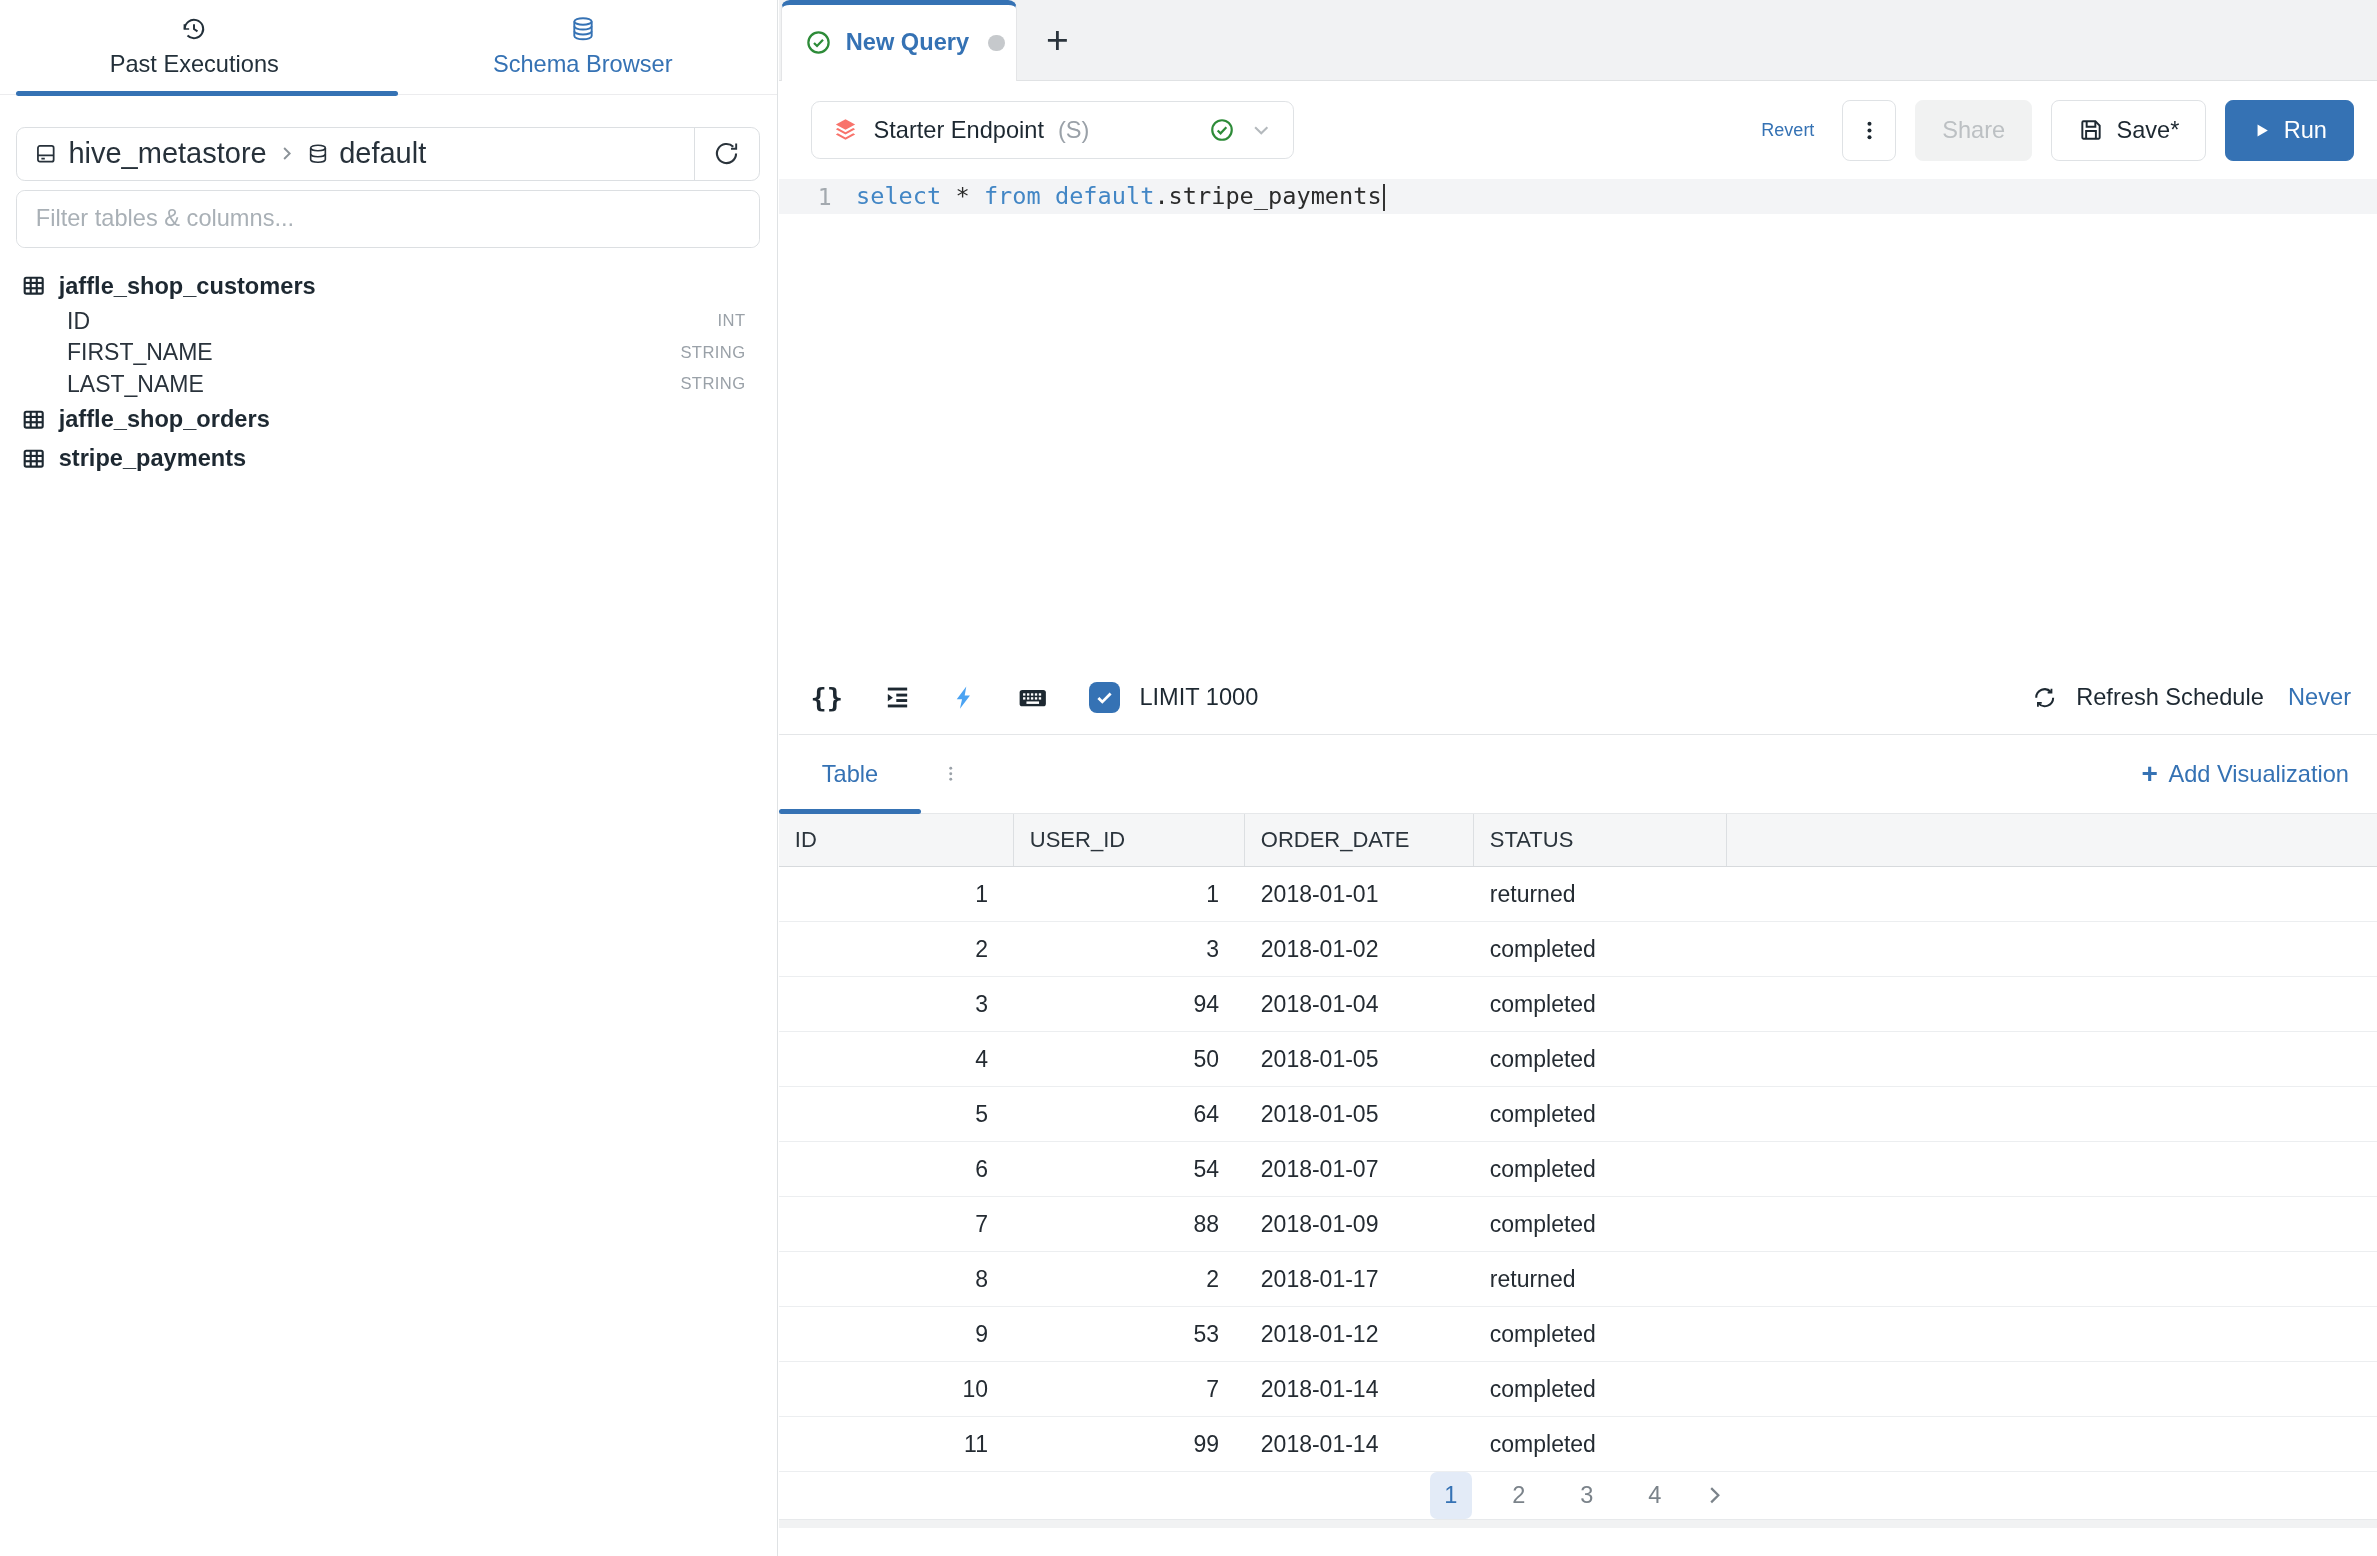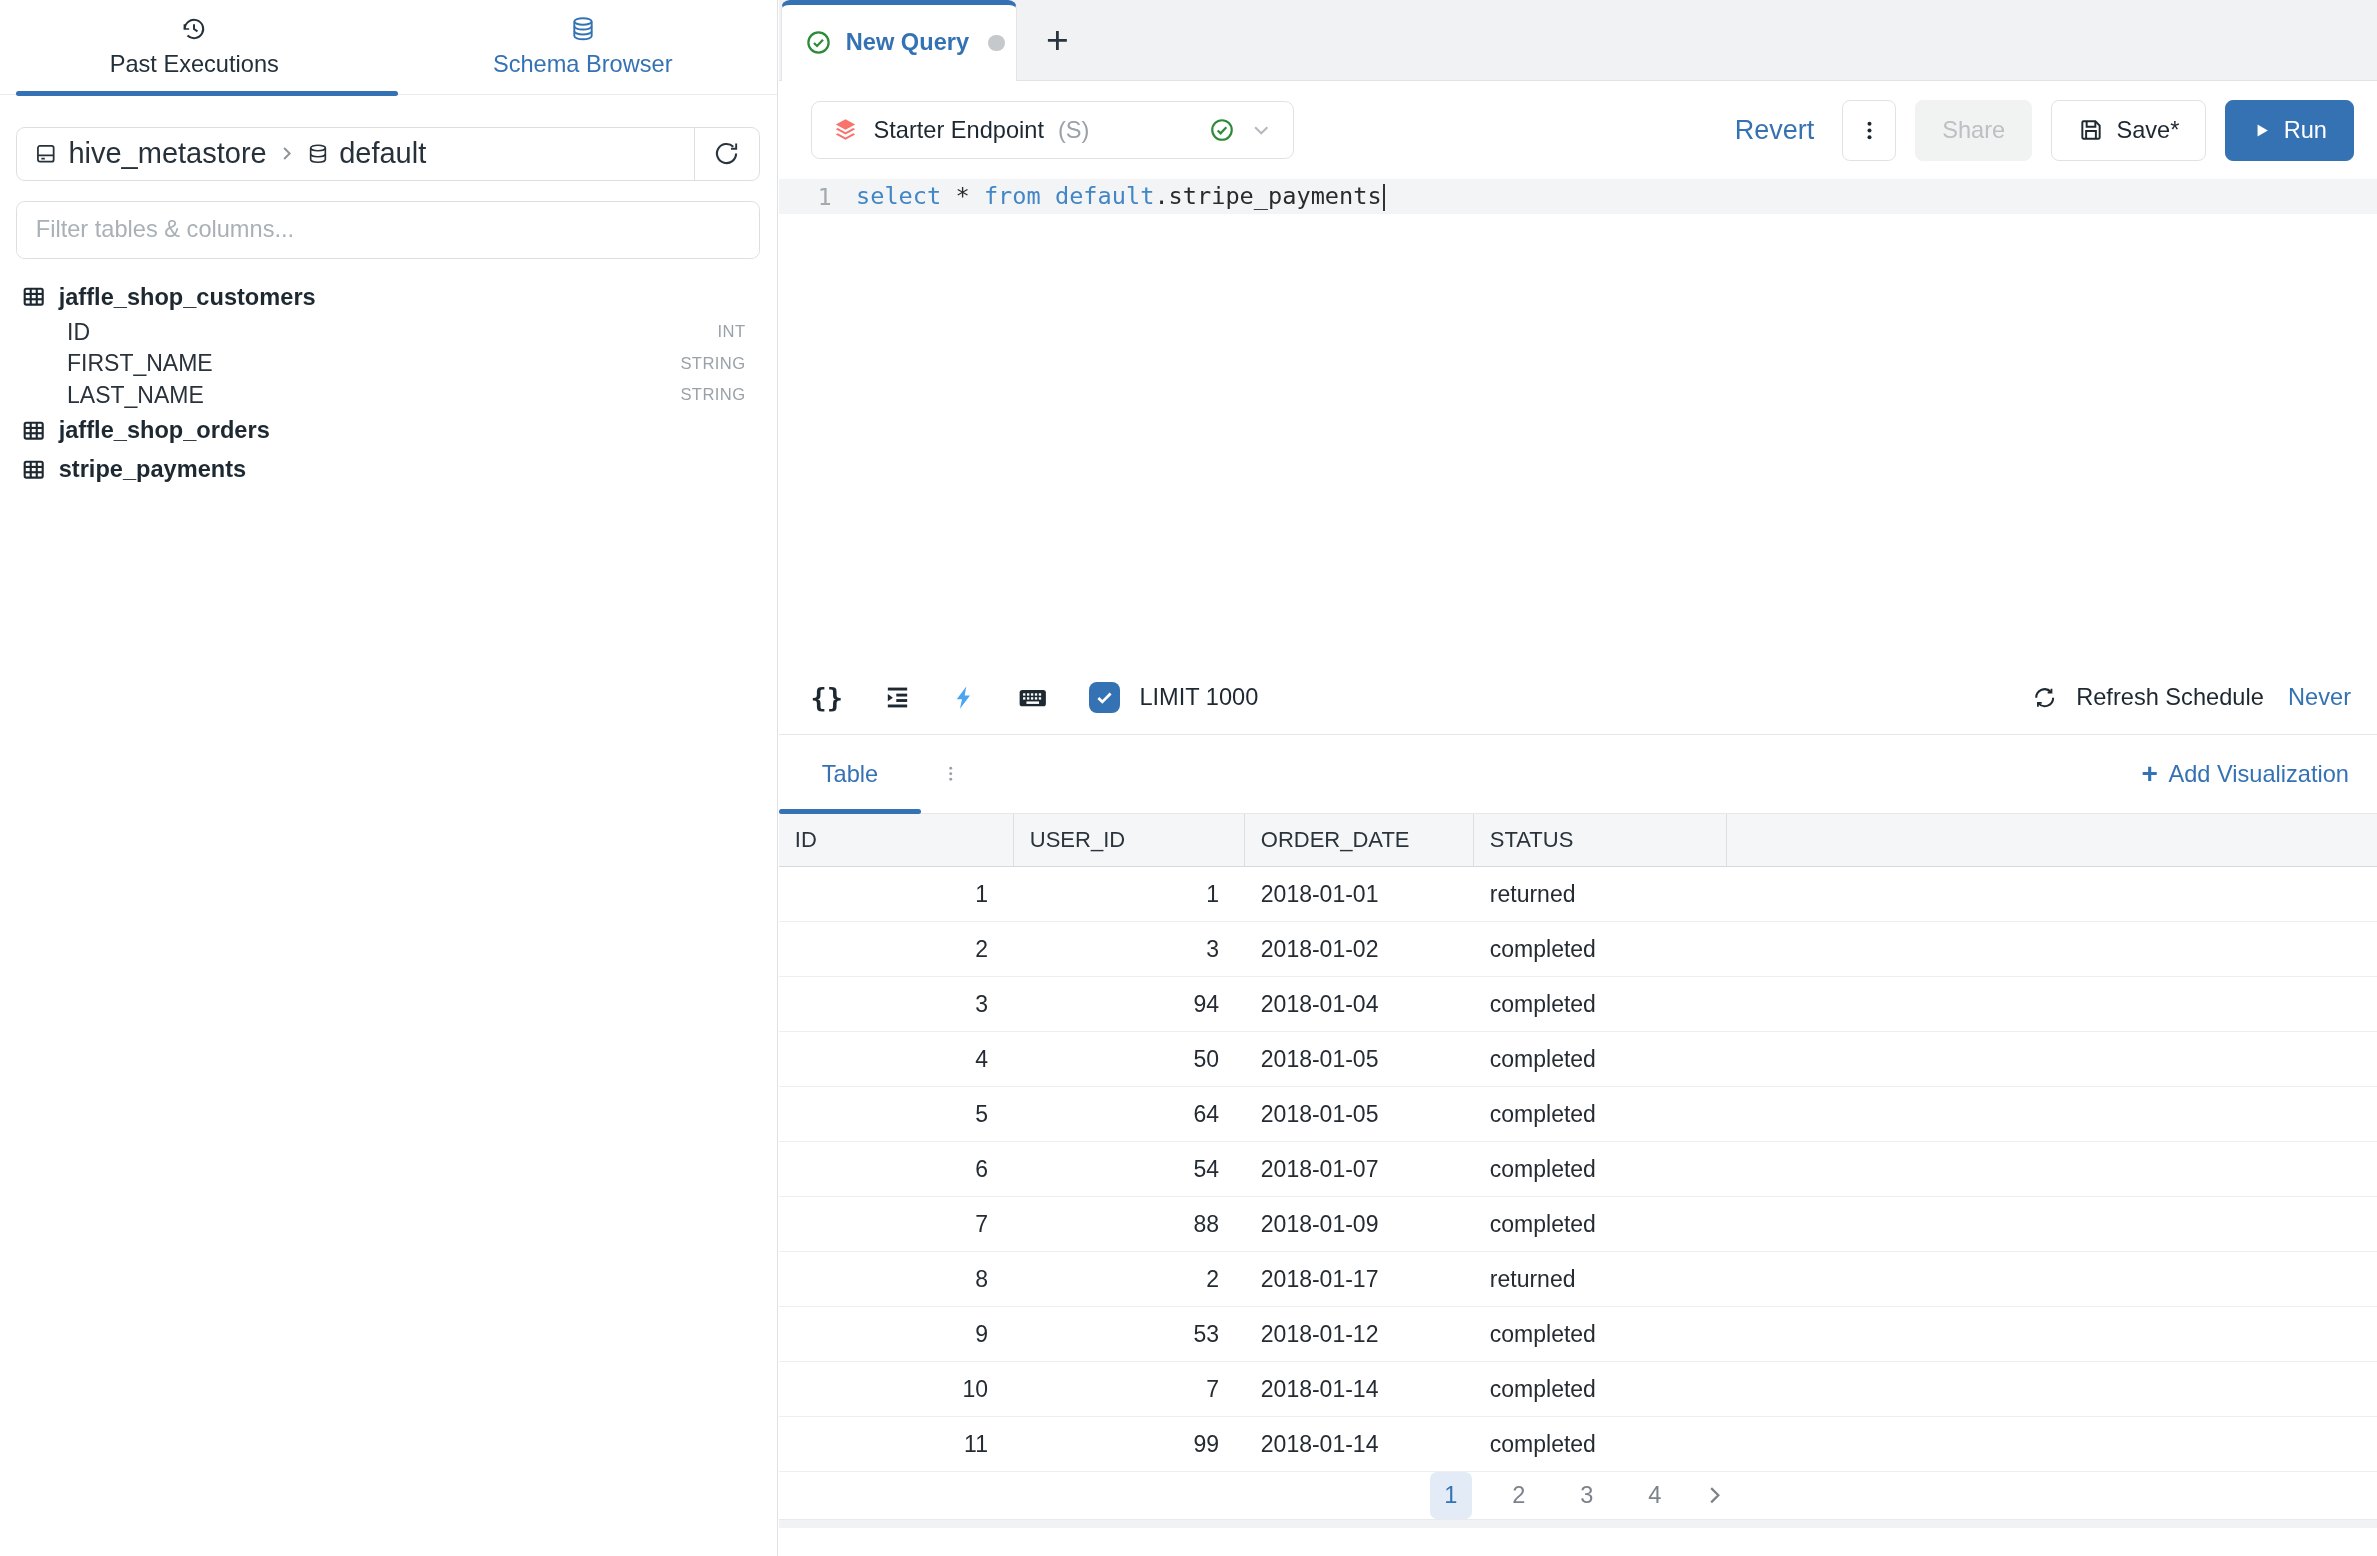--- a/index.html
+++ b/index.html
@@ -20,21 +20,21 @@
   .side-tab{flex:1;display:flex;flex-direction:column;align-items:center;justify-content:center;gap:8.8px;cursor:pointer;}
   .side-tab .lbl{font-size:23.6px;font-weight:500;color:#23303a;}
   .side-tab.active .lbl{color:var(--accent);}
   .side-tab.active svg{color:var(--accent);}
   .side-tab svg{color:#23303a;}
   .side-tabs .active-bar{position:absolute;left:15.8px;bottom:-1.8px;width:382px;height:5.3px;background:var(--accent);border-radius:3.5px;}
   .browser-controls{padding:31.5px 17.5px 0 15.8px;}
   .crumb-box{display:flex;align-items:stretch;height:54px;border:1.3px solid #dcdfe2;border-radius:8.8px;overflow:hidden;background:#fff;}
   .crumb-main{flex:1;display:flex;align-items:center;gap:10.5px;padding:0 17.5px;font-size:29px;color:#27313a;cursor:pointer;}
   .crumb-refresh{width:65px;display:flex;align-items:center;justify-content:center;border-left:1.3px solid #dcdfe2;cursor:pointer;color:#2b343c;}
-  .filter-box{margin-top:20px;height:58px;border:1.3px solid #dcdfe2;border-radius:8.8px;display:flex;align-items:flex-start;}
+  .filter-box{margin-top:9px;height:58px;border:1.3px solid #dcdfe2;border-radius:8.8px;display:flex;align-items:flex-start;}
   .filter-box input{width:100%;height:100%;border:none;outline:none;padding:0 19px;font-size:23.6px;font-family:inherit;color:#27313a;border-radius:8.8px;}
   .filter-box input::placeholder{color:#a9b0b6;}
   .schema-list{margin-top:19px;}
   .schema-table{display:flex;align-items:center;gap:12.3px;height:39px;padding:0 17.5px 0 21px;font-size:23.6px;font-weight:600;color:#1d2831;cursor:pointer;}
   .schema-table svg{color:#1d2831;flex:none;}
   .schema-col{display:flex;align-items:center;height:31.5px;padding:0 31.5px 0 67px;cursor:pointer;}
   .schema-col .cname{font-size:23px;color:#29323b;}
   .schema-col .ctype{margin-left:auto;font-size:16.6px;color:#9aa1a8;letter-spacing:0.4px;}
 
   
@@ -45,21 +45,21 @@
   .query-tab .qlabel{font-size:23.6px;font-weight:600;color:var(--accent);white-space:nowrap;}
   .unsaved-dot{width:16.6px;height:16.6px;border-radius:50%;background:#c6c9cc;margin-left:5.3px;flex:none;}
   .tab-add{width:81px;display:flex;align-items:center;justify-content:center;font-size:39px;font-weight:300;color:#2b343c;cursor:pointer;}
 
   .editor-toolbar{height:98px;display:flex;align-items:center;padding:0 23px 0 31.5px;flex:none;background:#fff;}
   .endpoint-select{width:483px;height:58px;border:1.3px solid #dfe2e5;border-radius:8.8px;display:flex;align-items:center;gap:14px;padding:0 19px;cursor:pointer;}
   .endpoint-select .ename{font-size:23.6px;color:#1d2831;white-space:nowrap;}
   .endpoint-select .esize{font-size:23.6px;color:#9aa1a8;}
   .endpoint-select .spacer{flex:1;}
   .tb-actions{margin-left:auto;display:flex;align-items:center;gap:19px;}
-  .link-btn{font-size:27px;color:var(--accent);cursor:pointer;background:none;border:none;font-family:inherit;margin-right:8.8px;}
+  .link-btn{font-size:18px;color:var(--accent);cursor:pointer;background:none;border:none;font-family:inherit;margin-right:8.8px;}
   .icon-btn{width:54px;height:61px;border:1.3px solid #dfe2e5;border-radius:7.9px;background:#fff;display:flex;align-items:center;justify-content:center;cursor:pointer;}
   .btn{height:61px;border-radius:7.9px;font-size:23.6px;font-family:inherit;display:flex;align-items:center;justify-content:center;gap:12.3px;cursor:pointer;padding:0 26px;border:1.3px solid #dfe2e5;background:#fff;color:#1d2831;}
   .btn.disabled{background:#f1f2f2;border-color:#f1f2f2;color:#bcc0c3;cursor:default;}
   .btn.primary{background:var(--accent);border-color:var(--accent);color:#fff;}
 
   .editor{height:482px;flex:none;background:#fff;font-family:"DejaVu Sans Mono","Liberation Mono",monospace;font-size:23.6px;cursor:text;}
   .code-line{display:flex;align-items:center;height:35px;background:#f3f4f6;}
   .gutter{width:77px;flex:none;text-align:right;padding-right:24.5px;color:#a3a9af;font-size:23px;}
   .tok-kw{color:var(--kw);}
   .tok-pl{color:#2b2b2b;}

